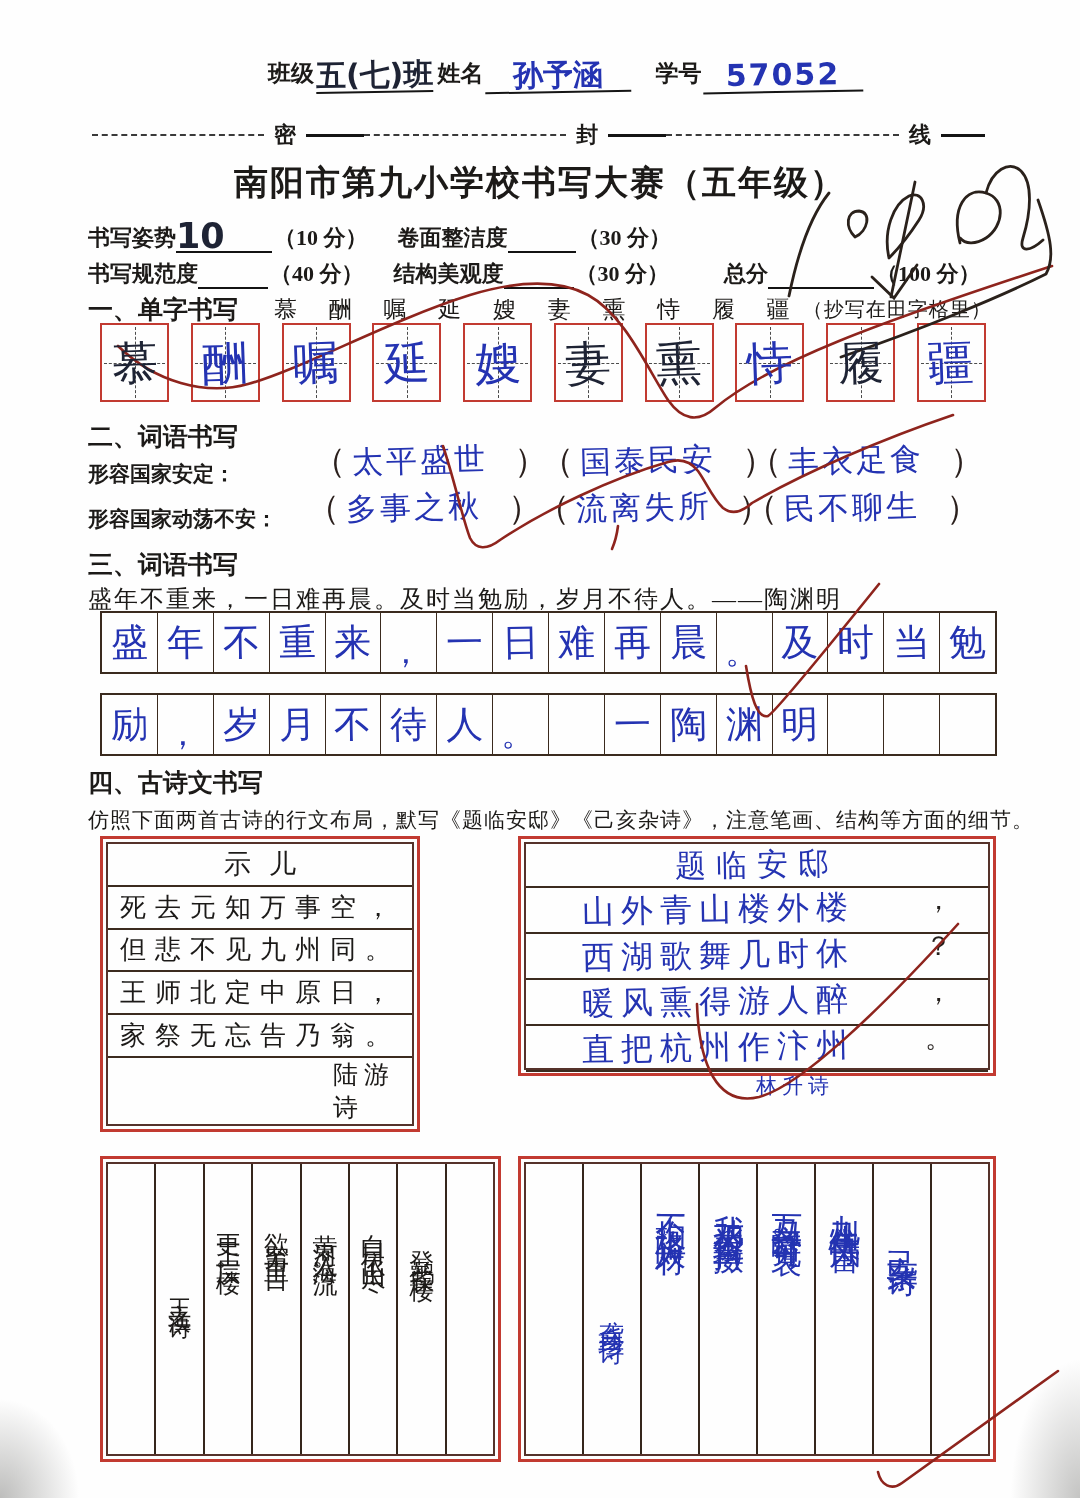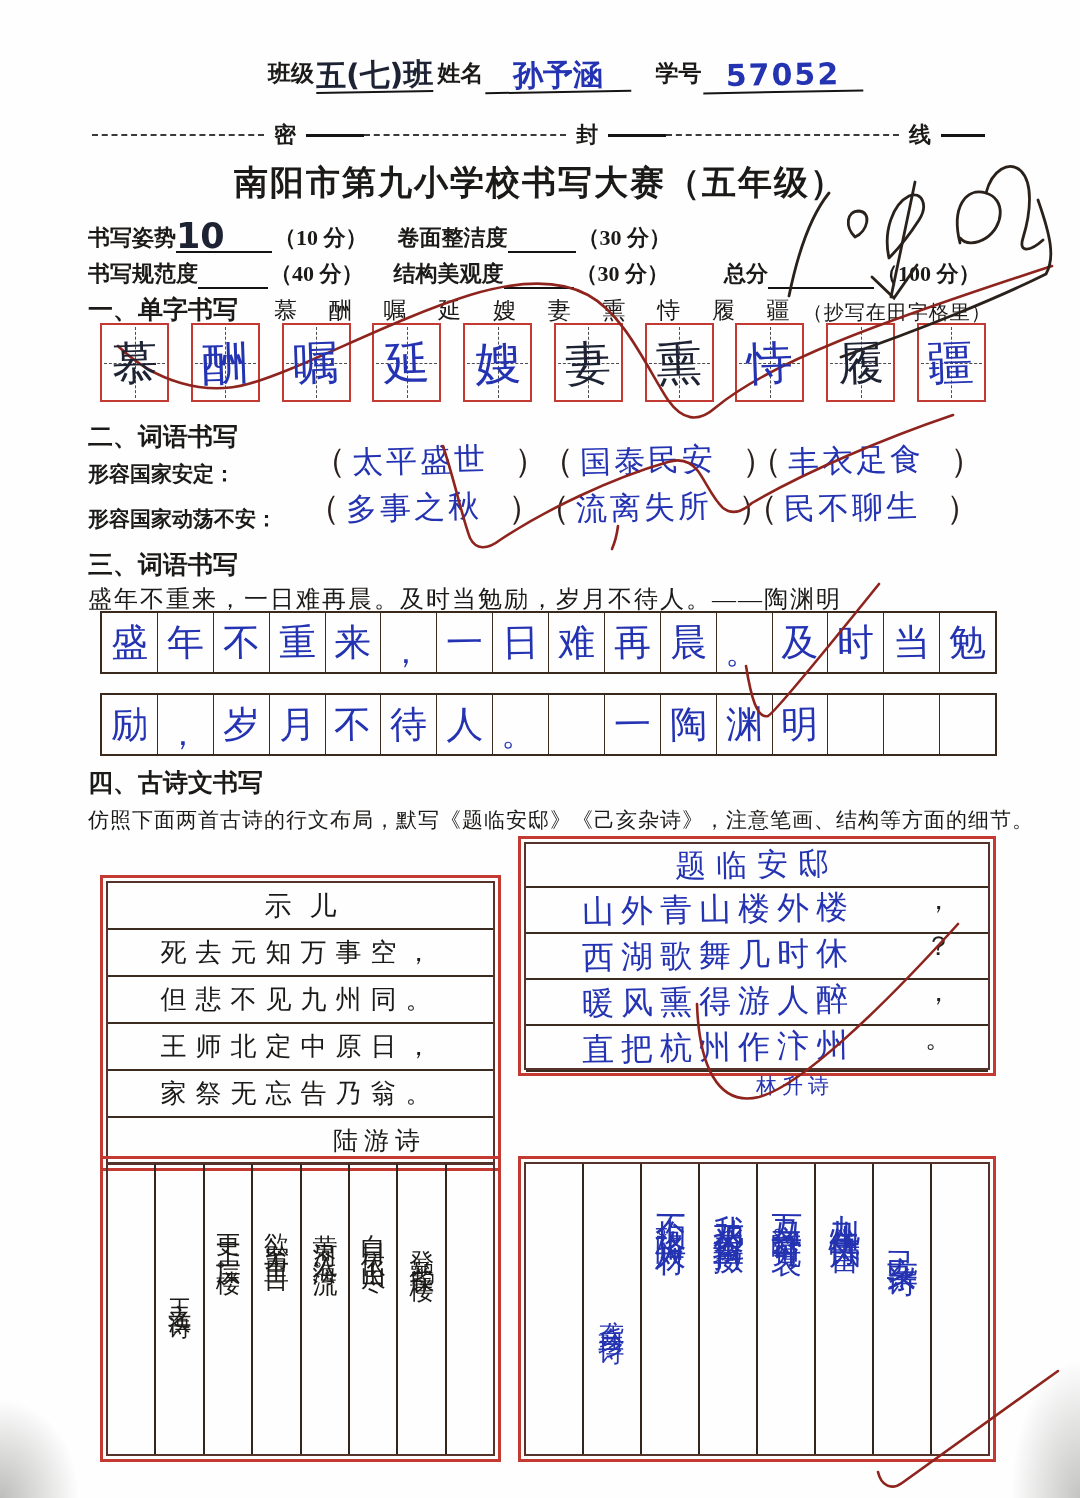--- a/index.html
+++ b/index.html
@@ -23,21 +23,21 @@
   #title{top:160px;left:0;width:100%;text-align:center;font-size:34px;font-weight:bold;letter-spacing:2px;}
   
   .scorerow{left:88px;display:flex;align-items:flex-end;font-size:22px;font-weight:bold;}
   .sline{display:inline-block;border-bottom:2.5px solid #131313;height:30px;text-align:left;
          font-size:35px;line-height:30px;}
   .smax{margin:0 0 0 2px;}
   .sgap30{margin-left:30px;} .sgap55{margin-left:55px;}
   
   .shead{font-size:25px;font-weight:bold;}
   
-  #s1row{top:293px;left:88px;display:flex;align-items:flex-end;}
+  #s1row{top:293px;left:88px;display:flex;align-items:center;}
   #s1chars{margin-left:36px;font-size:23px;letter-spacing:13px;white-space:nowrap;}
   #s1note{font-size:20px;letter-spacing:1px;}
   #grid1{top:323px;left:100px;width:886px;height:79px;display:flex;justify-content:space-between;}
   .tz{width:69px;height:79px;border:2.5px solid #c23a31;position:relative;box-sizing:border-box;
       display:flex;align-items:center;justify-content:center;}
   .tz::before{content:"";position:absolute;top:50%;left:2px;right:2px;border-top:1.8px dashed #4c4c4c;}
   .tz::after{content:"";position:absolute;left:50%;top:2px;bottom:2px;border-left:1.8px dashed #4c4c4c;}
   .tz .ch{position:relative;z-index:2;font-size:46px;line-height:1;transform:rotate(-2deg);}
   
   .wlabel{font-size:21px;font-weight:bold;font-family:"Liberation Sans",sans-serif;}
@@ -301,21 +301,21 @@
         <span class="ch hw"></span>
       </div>
     <div class="scell">
         <span class="ch hw"></span>
       </div>
   </div>
 
   <div class="abs shead sans" style="top:766px;left:88px;">四、古诗文书写</div>
   <div id="instr" class="abs">仿照下面两首古诗的行文布局，默写《题临安邸》《己亥杂诗》，注意笔画、结构等方面的细节。</div>
 
-  <div class="pbox abs" style="left:100px;top:836px;width:401px;height:296px;margin-top:39px;">
+  <div class="pbox abs" style="left:100px;top:836px;width:320px;height:296px;">
     <div class="pin pcol">
       <div class="prow ptitle">示儿</div>
       <div class="prow pverse">死去元知万事空，</div>
       <div class="prow pverse">但悲不见九州同。</div>
       <div class="prow pverse">王师北定中原日，</div>
       <div class="prow pverse">家祭无忘告乃翁。</div>
       <div class="prow pattr pattrA">陆游诗</div>
     </div>
   </div>
 

